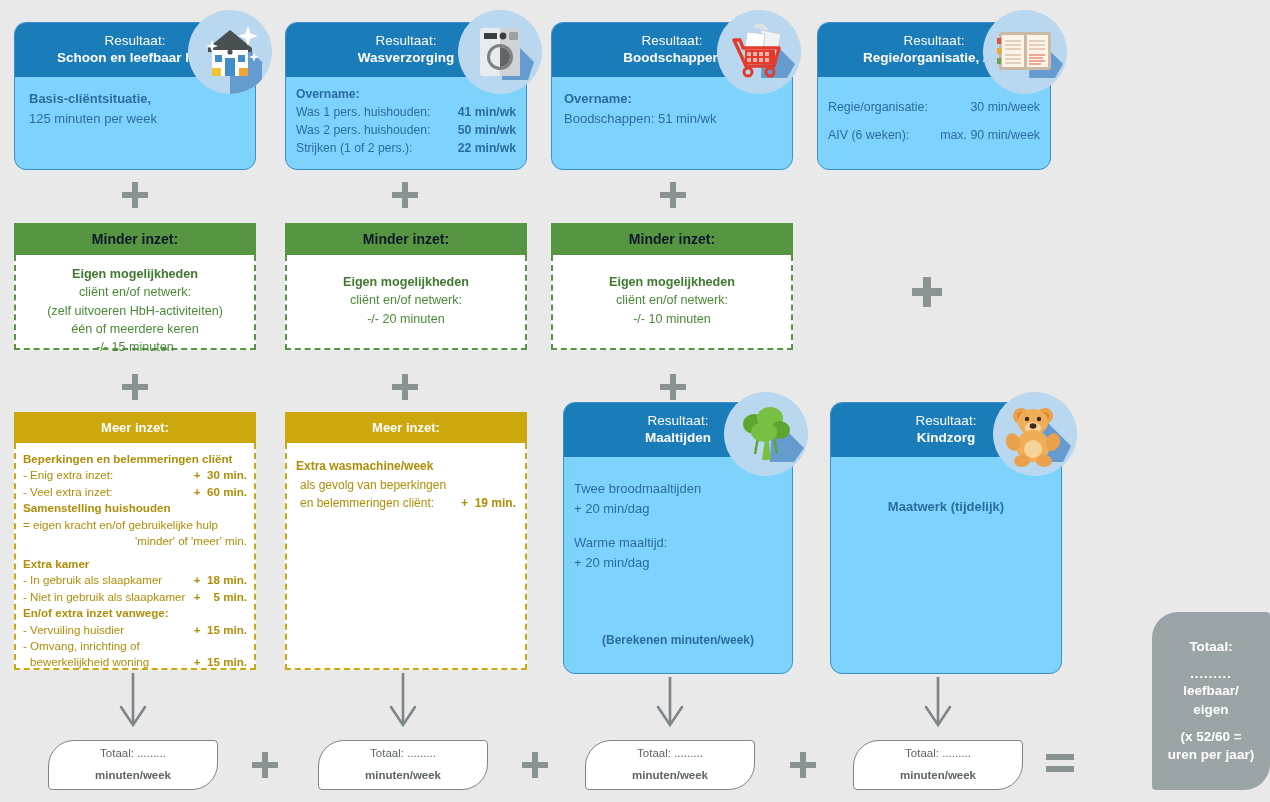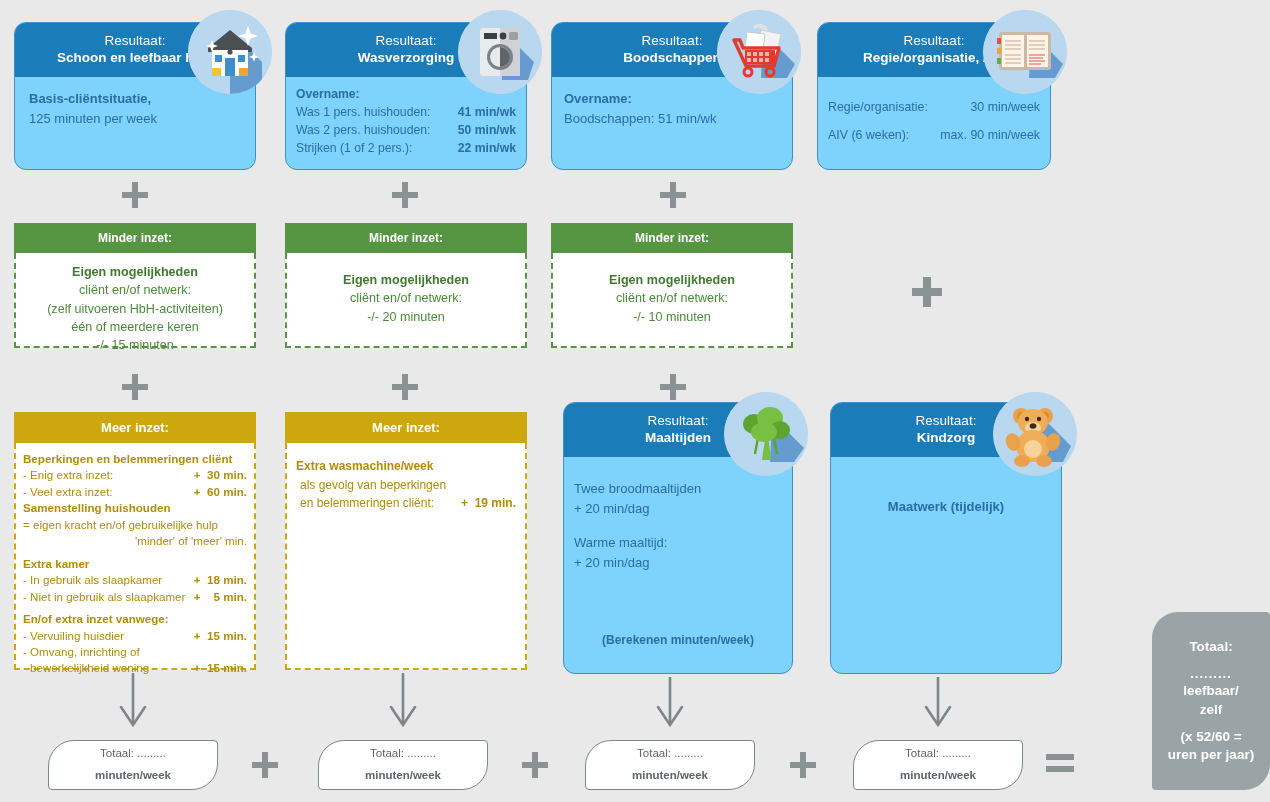--- a/index.html
+++ b/index.html
@@ -46,23 +46,23 @@
     background:#b9d7ee;
     overflow:hidden;
     z-index:5;
   }
   .badge svg { display:block; width:84px; height:84px; }
 
   
   .gcard { position:absolute; }
   .gcard .ghead {
     background:#569642;
-    color:#ffffff;
+    color:#0f172a;
     font-weight:700;
-    font-size:12px;
+    font-size:14px;
     text-align:center;
     padding:8px 4px;
   }
   .gcard .gbody {
     border:2.5px dashed #569642;
     border-top:none;
     background:#ffffff;
     color:#4a8a38;
     font-size:12.6px;
     text-align:center;
@@ -346,21 +346,21 @@
     <div style="text-align:right;">'minder' of 'meer' min.</div>
     <div class="hd" style="margin-top:6px;">Extra kamer</div>
     <div class="row2">
       <span class="lbl">- In gebruik als slaapkamer</span>
       <span class="val">+  18 min.</span>
     </div>
     <div class="row2">
       <span class="lbl">- Niet in gebruik als slaapkamer</span>
       <span class="val">+    5 min.</span>
     </div>
-    <div class="hd" style="margin-top:6px;">En/of extra inzet vanwege:</div>
+    <div class="hd" style="margin-top:0;">En/of extra inzet vanwege:</div>
     <div class="row2">
       <span class="lbl">- Vervuiling huisdier</span>
       <span class="val">+  15 min.</span>
     </div>
     <div>- Omvang, inrichting of</div>
     <div class="row2">
       <span class="lbl" style="padding-left:7px;">bewerkelijkheid woning</span>
       <span class="val">+  15 min.</span>
     </div>
   </div>
@@ -474,17 +474,17 @@
   <div>Totaal: .........</div>
   <div class="t2">minuten/week</div>
 </div>
 <div class="eq" style="left:1046px; top:752px; width:28px; height:22px;"></div>
 
 <div class="grand" style="left:1136px; top:612px; width:118px; height:178px;">
   <div>Totaal:</div>
   <div class="sp"></div>
   <div class="dots">.........</div>
   <div>leefbaar/</div>
-  <div>zelf</div>
+  <div>eigen</div>
   <div class="sp"></div>
   <div>(x 52/60 =</div>
   <div>uren per jaar)</div>
 </div>
 
 </body></html>

